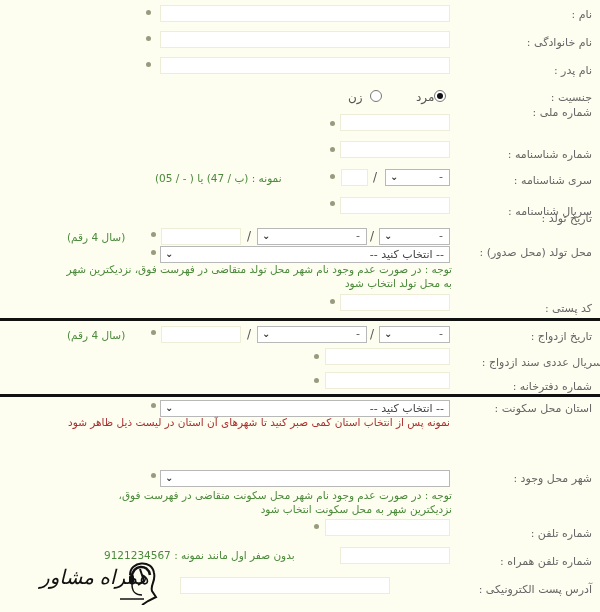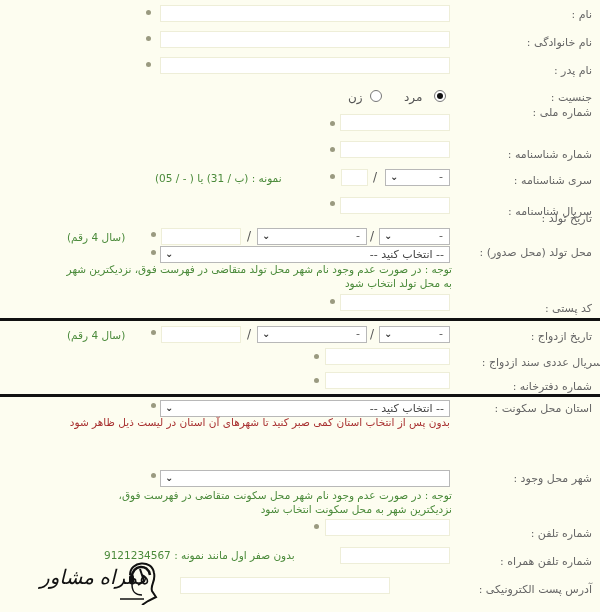--- a/index.html
+++ b/index.html
@@ -48,21 +48,21 @@
 
 <div>
   <div class="label" style="top:64px">نام پدر :</div>
   <div class="req" style="left:146px;top:62px"></div>
   <div class="input" style="left:160px;top:57px;width:290px"></div>
 </div>
 
 <div>
   <div class="label" style="top:91px">جنسیت :</div>
   <div class="radio on" style="left:434px;top:90px"></div>
-  <div class="radio-label" style="left:404px;top:90px">مرد</div>
+  <div class="radio-label" style="left:416px;top:90px">مرد</div>
   <div class="radio" style="left:370px;top:90px"></div>
   <div class="radio-label" style="left:348px;top:90px">زن</div>
 </div>
 
 <div>
   <div class="label" style="top:106px">شماره ملی :</div>
   <div class="req" style="left:330px;top:121px"></div>
   <div class="input" style="left:340px;top:114px;width:110px"></div>
 </div>
 
@@ -74,21 +74,21 @@
 
 <div>
   <div class="label" style="top:174px">سری شناسنامه :</div>
   <div class="select" style="left:385px;top:169px;width:65px">
     <span class="dash">-</span>
     <span class="arr">⌄</span>
   </div>
   <div class="slash" style="left:373px;top:170px">/</div>
   <div class="input" style="left:341px;top:169px;width:27px"></div>
   <div class="req" style="left:330px;top:174px"></div>
-  <div class="green" style="left:155px;top:172px">نمونه : (ب / 31) یا ( - / 05)</div>
+  <div class="green" style="left:155px;top:172px">نمونه : (ب / 47) یا ( - / 05)</div>
 </div>
 
 <div>
   <div class="label" style="top:205px">سریال شناسنامه :</div>
   <div class="req" style="left:330px;top:201px"></div>
   <div class="input" style="left:340px;top:197px;width:110px"></div>
 </div>
 
 <div>
   <div class="label" style="top:212px">تاریخ تولد :</div>
@@ -156,21 +156,21 @@
 
 <div class="divider" style="top:394px"></div>
 
 <div>
   <div class="label" style="top:402px">استان محل سکونت :</div>
   <div class="select" style="left:160px;top:400px;width:290px">
     <span class="val">-- انتخاب کنید --</span>
     <span class="arr">⌄</span>
   </div>
   <div class="req" style="left:151px;top:403px"></div>
-  <div style="position:absolute;right:150px;top:416px;direction:rtl;white-space:nowrap;font-size:10.5px"><span class="red" style="position:static">بدون</span> <span style="color:#a83030">پس از انتخاب استان کمی صبر کنید تا شهرهای آن استان در لیست ذیل ظاهر شود</span></div>
+  <div style="position:absolute;right:150px;top:416px;direction:rtl;white-space:nowrap;font-size:10.5px"><span class="red" style="position:static">نمونه</span> <span style="color:#a83030">پس از انتخاب استان کمی صبر کنید تا شهرهای آن استان در لیست ذیل ظاهر شود</span></div>
 </div>
 
 <div>
   <div class="label" style="top:472px">شهر محل وجود :</div>
   <div class="select" style="left:160px;top:470px;width:290px">
     <span class="val"></span>
     <span class="arr">⌄</span>
   </div>
   <div class="req" style="left:151px;top:473px"></div>
   <div class="note" style="left:100px;top:488px;width:352px">توجه : در صورت عدم وجود نام شهر محل سکونت متقاضی در فهرست فوق، نزدیکترین شهر به محل سکونت انتخاب شود</div>

